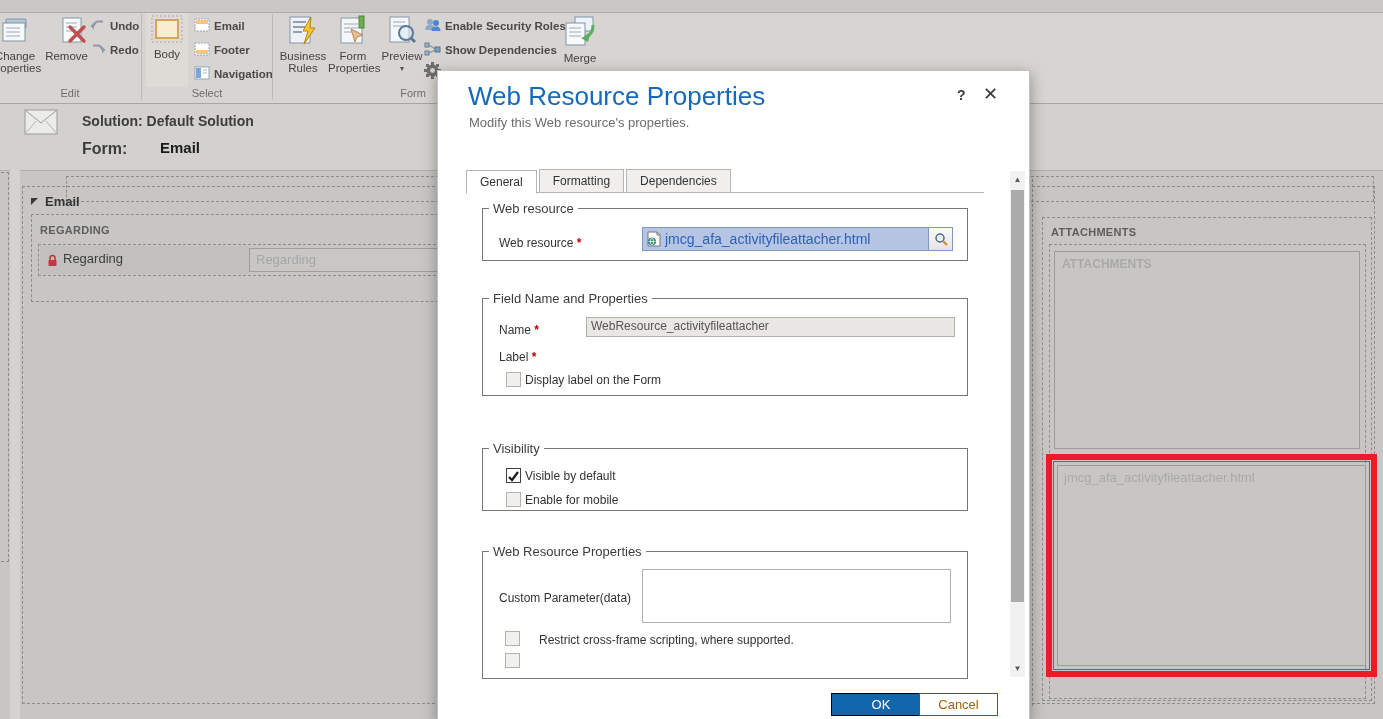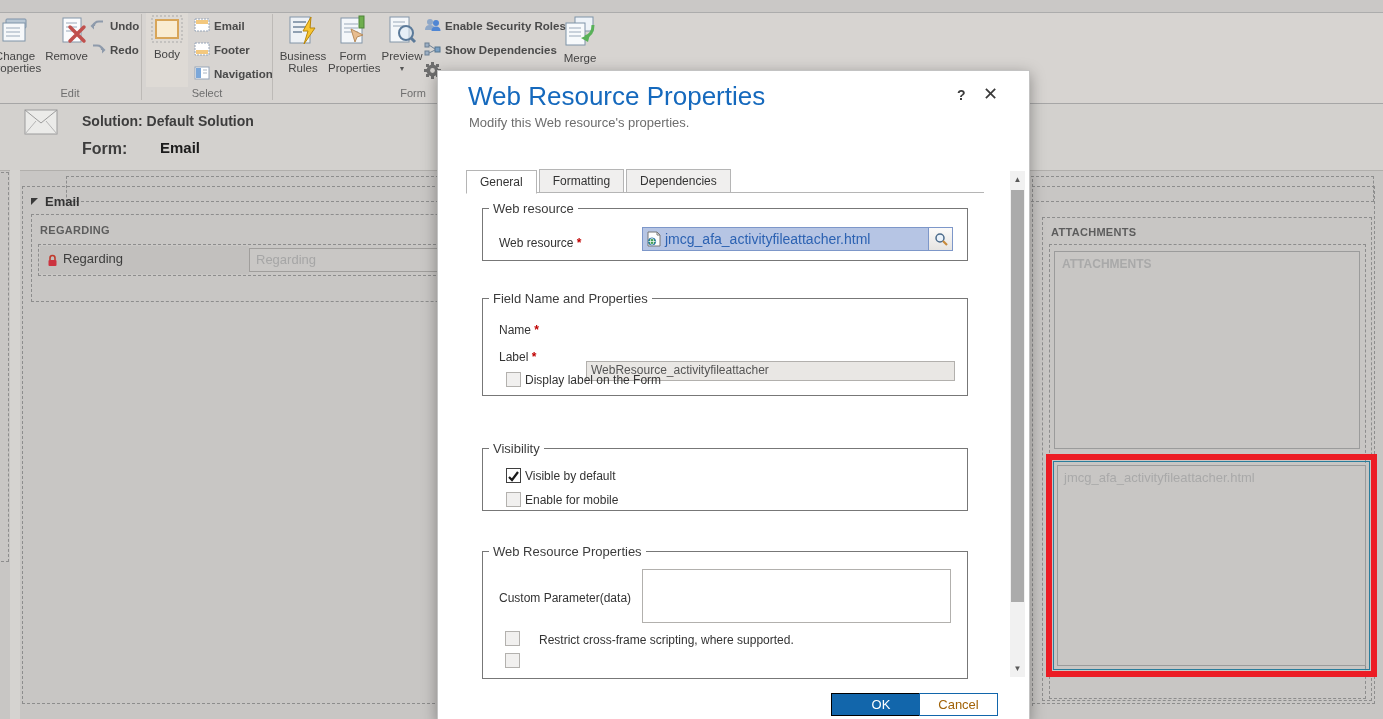--- a/index.html
+++ b/index.html
@@ -47,21 +47,21 @@
   .tab.active{background:#fff;border-bottom:1px solid #fff;position:relative;top:1px;}
   .content-line{position:absolute;left:28px;top:121px;width:518px;border-top:1px solid #b5b5b5;}
   fieldset.grp{position:absolute;left:44px;width:484px;border:1px solid #777;margin:0;padding:0;}
   fieldset.grp legend{font-size:13px;color:#3c3c3c;margin-left:6px;padding:0 4px;}
   .lbl{position:absolute;font-size:12px;color:#333;}
   .req{color:#c00000;font-weight:bold;}
   .sel-field{position:absolute;display:flex;align-items:center;background:#b6c5e4;border:1px solid #7d97c9;height:22px;}
   .sel-field .txt{flex:1;font-size:14px;color:#2c62b2;padding-left:4px;white-space:nowrap;overflow:hidden;}
   .lookup-btn{width:23px;height:22px;background:linear-gradient(#fbfaf9,#e6e4e1);border-left:1px solid #7d97c9;display:flex;align-items:center;justify-content:center;}
   .txt-input{position:absolute;font-size:12px;line-height:17px;padding-left:4px;border:1px solid #8c8c8c;background:#fff;color:#222;height:18px;overflow:hidden;white-space:nowrap;}
-  .txt-input.disabled{background:#e9e7e4;border-color:#b2b0ad;color:#555;margin-top:44px;}
+  .txt-input.disabled{background:#e9e7e4;border-color:#b2b0ad;color:#555;}
   .cb{position:absolute;width:13px;height:13px;background:#f1f0ef;border:1px solid #b3b1ae;}
   .cb.checked{background:#fff;border-color:#3f3f3f;}
   .textarea-box{position:absolute;background:#fff;border:1px solid #b2b0ad;}
   .sbar{position:absolute;left:572px;top:100px;width:15px;height:506px;background:#f1f1f1;}
   .sbar .btn{position:absolute;left:0;width:15px;height:17px;display:flex;align-items:center;justify-content:center;font-size:8px;color:#5a5a5a;}
   .sbar .thumb{position:absolute;left:1px;top:19px;width:13px;height:412px;background:#ababab;}
   .okbtn{position:absolute;left:393px;top:622px;width:100px;height:23px;background:#1266ab;color:#fff;
     font-size:13px;display:flex;align-items:center;justify-content:center;border:1px solid #000000;box-sizing:border-box;}
   .cancelbtn{position:absolute;left:481px;top:622px;width:79px;height:23px;background:#fff;color:#a16207;
     font-size:13px;display:flex;align-items:center;justify-content:center;border:1px solid #1266ab;box-sizing:border-box;}

